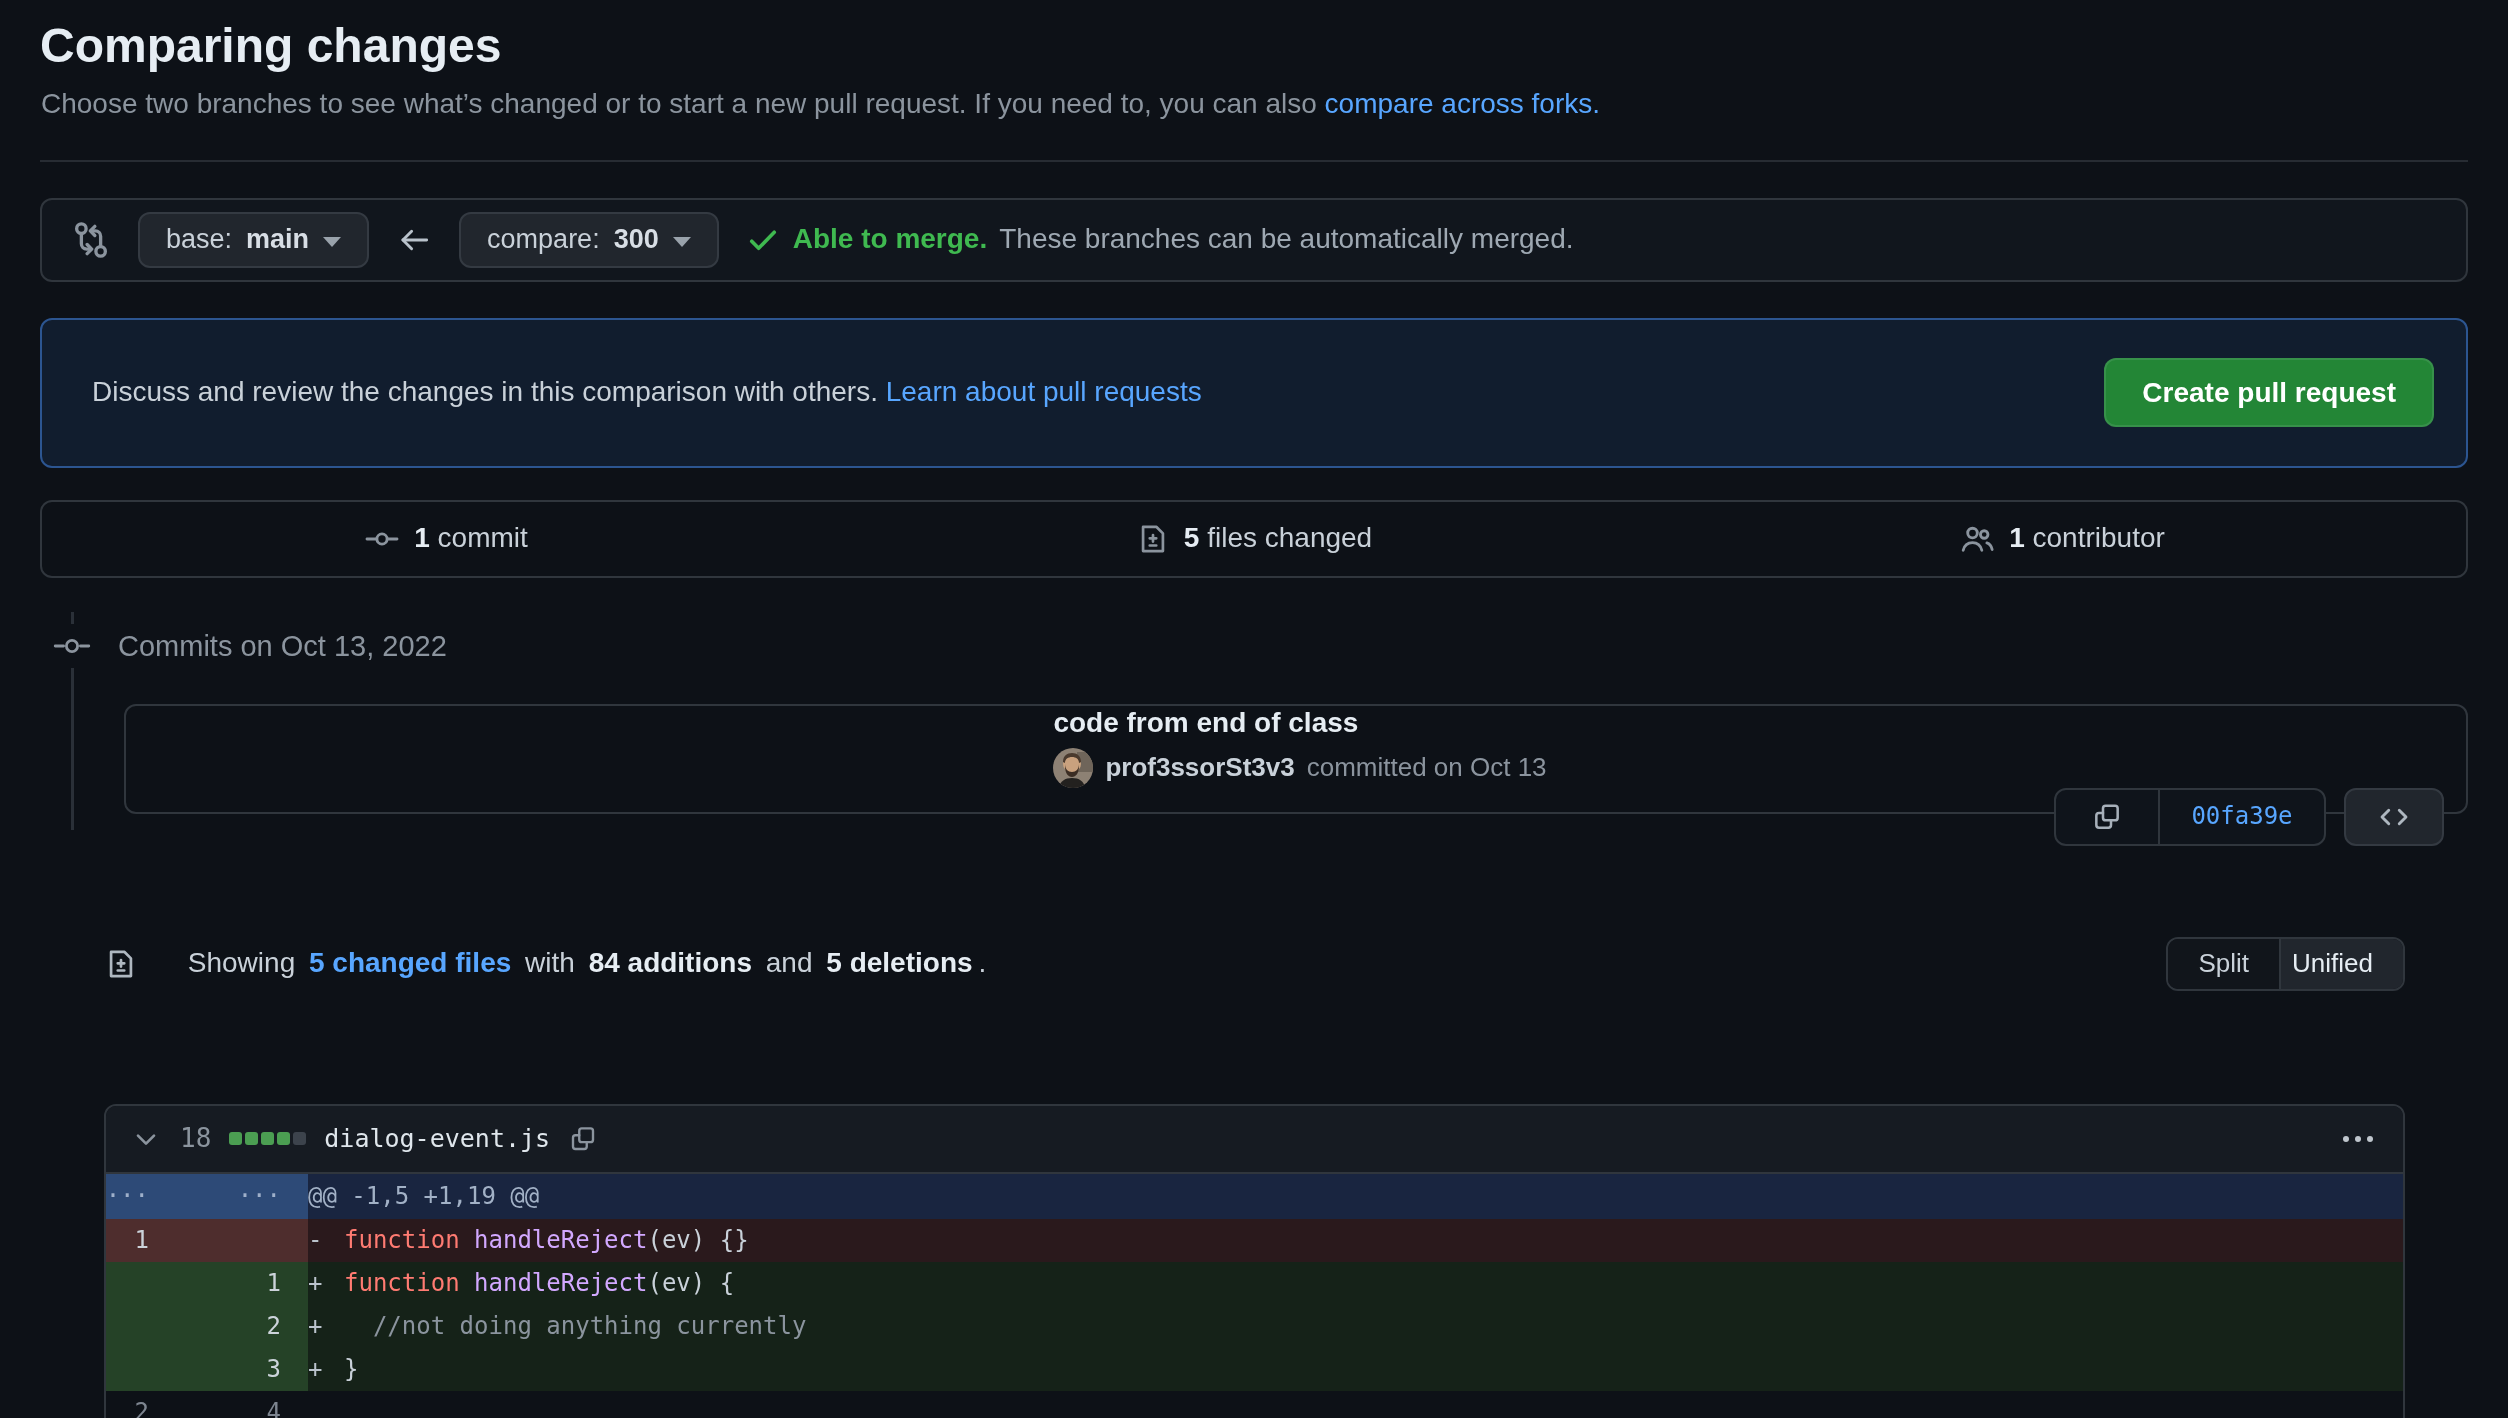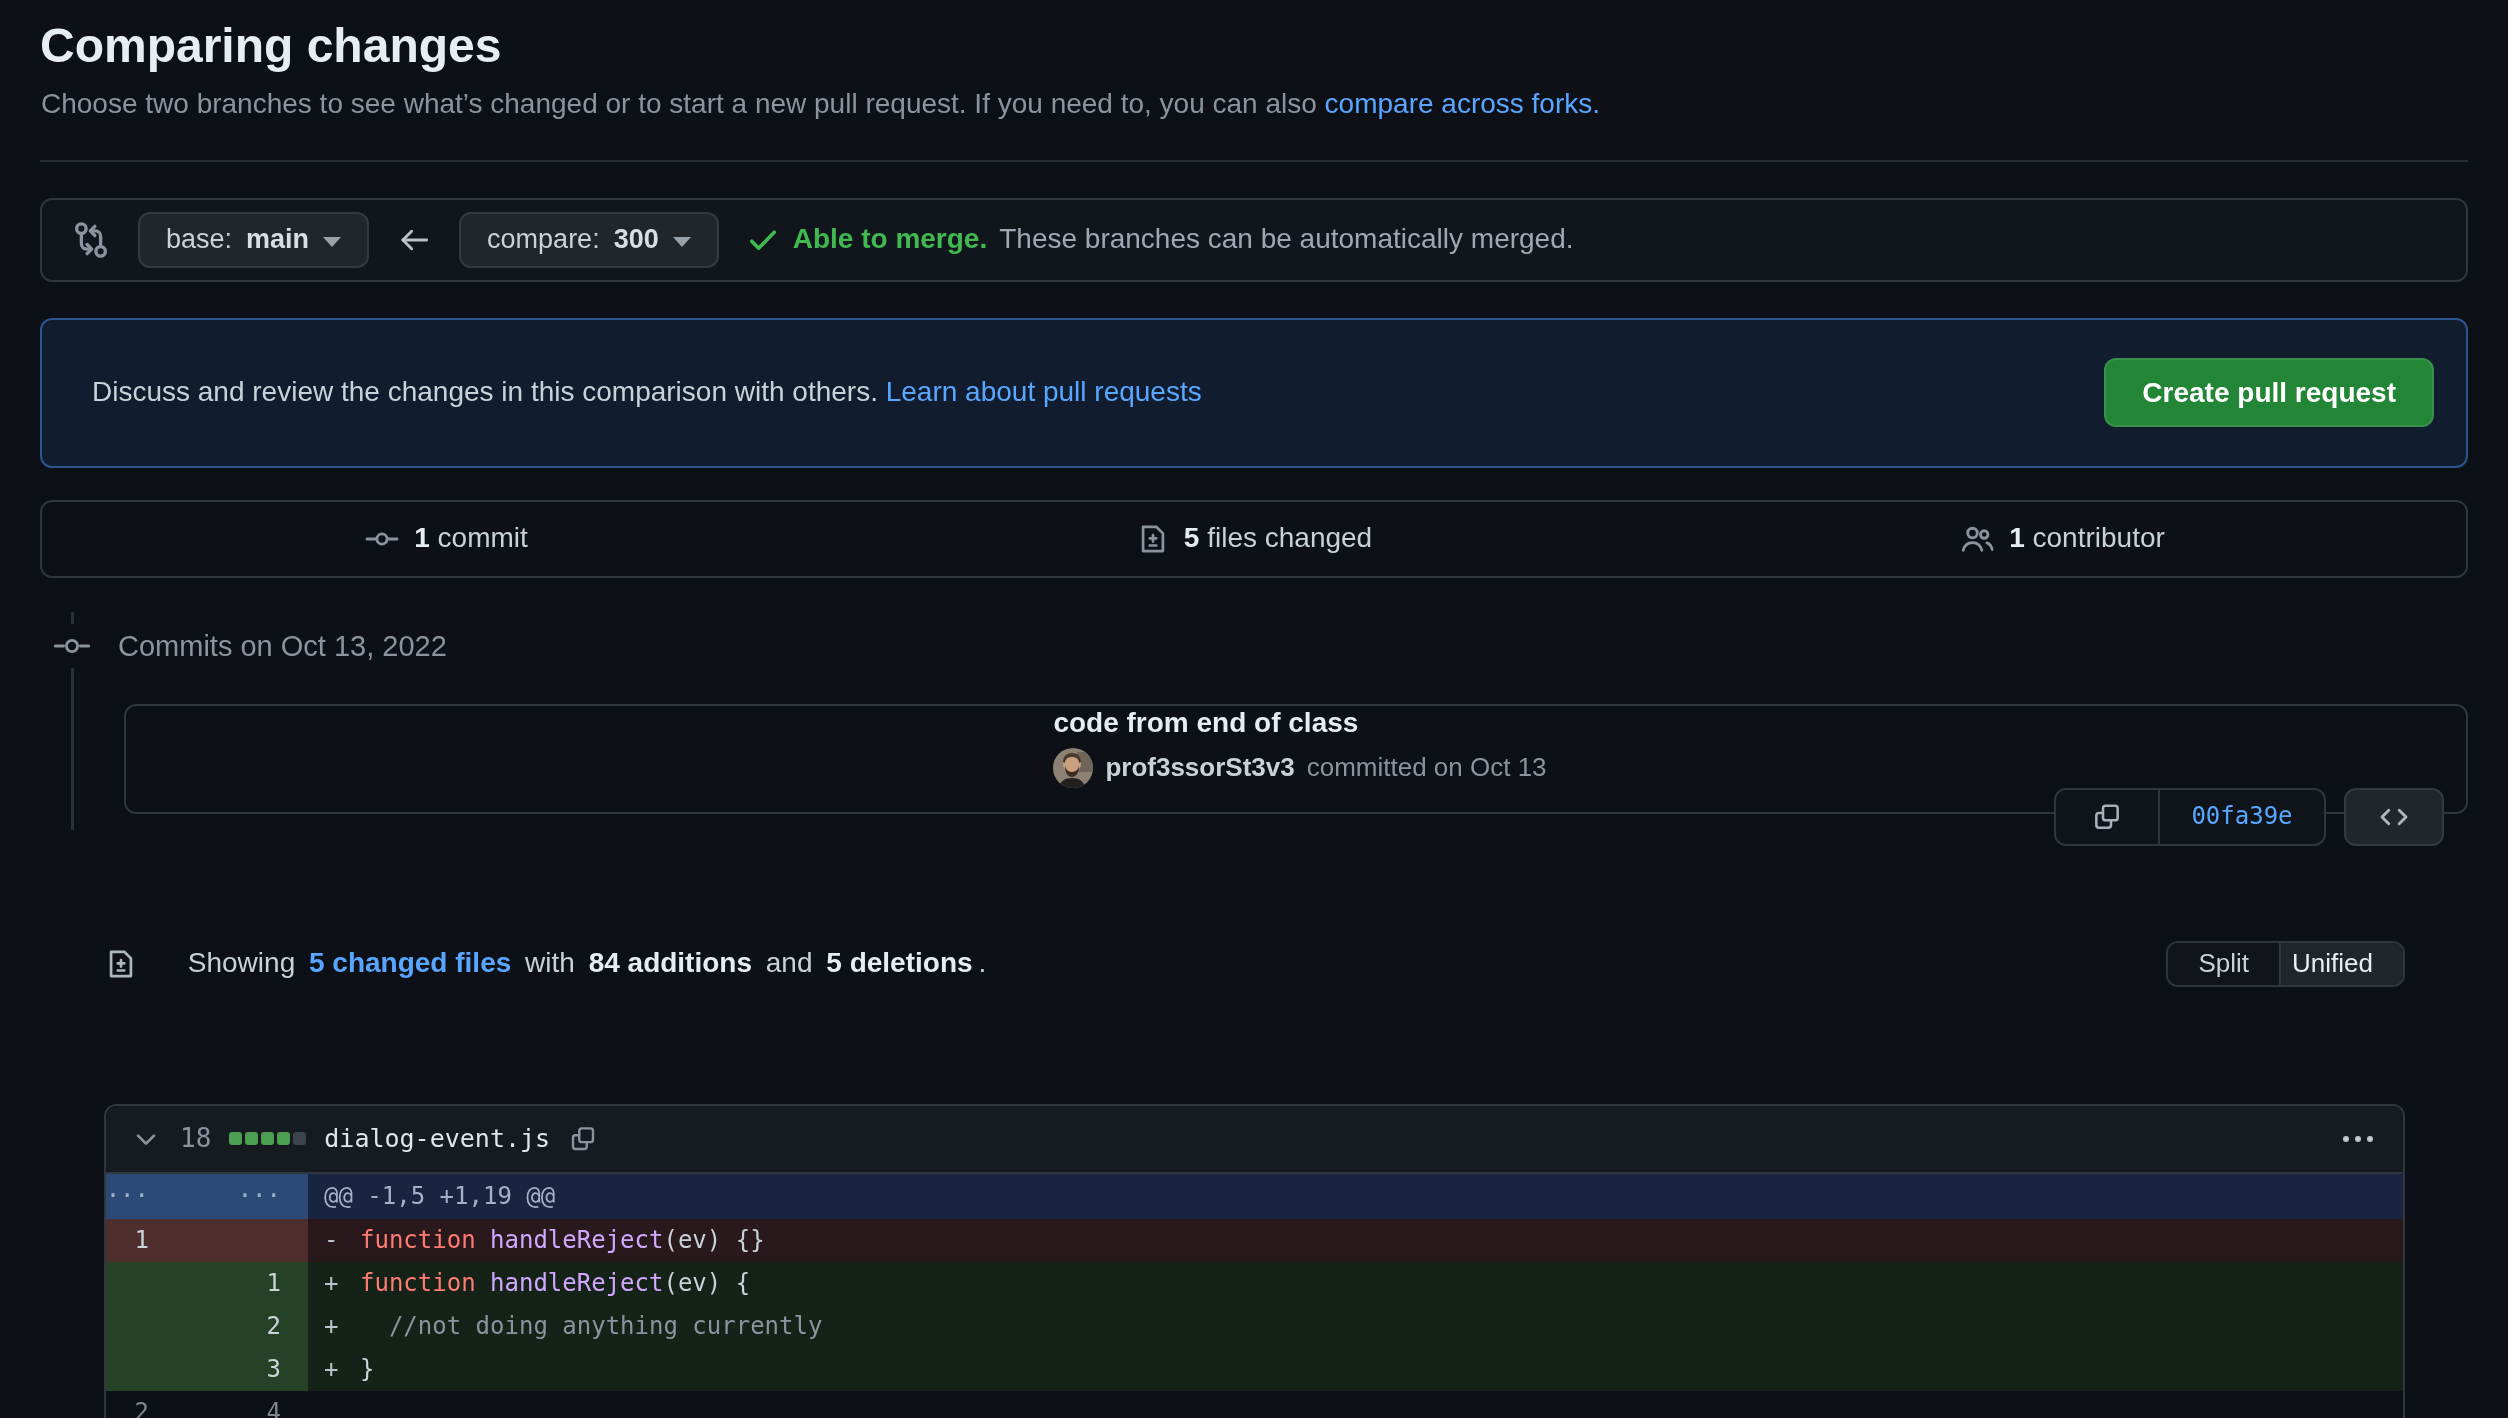--- a/index.html
+++ b/index.html
@@ -75,21 +75,21 @@
   .copy-cell { width:104px; display:flex; align-items:center; justify-content:center; border-right:2px solid #30363d; color:#a7b0ba; cursor:pointer; }
   .sha-cell { width:164px; display:flex; align-items:center; justify-content:center; font-family:"DejaVu Sans Mono", monospace; font-size:24px; color:#58a6ff; }
   .code-btn { width:100px; height:58px; background:#21262d; border:2px solid #343a42; border-radius:12px; color:#aeb7c0; display:flex; align-items:center; justify-content:center; cursor:pointer; }
 
   
   .files { margin:52px 63px 0 64px; }
   .files-toolbar { display:flex; align-items:center; }
   .showing { display:flex; align-items:center; gap:6px; white-space:pre; color:#c9d1d9; }
   .showing .strong { font-weight:700; color:#e6edf3; }
   .showing .link { font-weight:600; }
-  .segmented { margin-left:auto; display:flex; height:46px; border:2px solid #30363d; border-radius:12px; overflow:hidden; }
+  .segmented { margin-left:auto; display:flex; height:54px; border:2px solid #30363d; border-radius:12px; overflow:hidden; }
   .seg { padding:0 30px; display:flex; align-items:center; background:#11151b; color:#c9d1d9; font-size:26px; border:none; cursor:pointer; font-family:inherit; }
   .seg + .seg { border-left:2px solid #30363d; }
   .seg.active { background:#21262d; color:#e6edf3;padding-left:11px; }
 
   .file-box { margin-top:42px; border:2px solid #30363d; border-radius:12px; overflow:hidden; background:#0d1117; }
   .file-header { height:68px; background:#161b22; border-bottom:2px solid #30363d; display:flex; align-items:center; gap:18px; padding:0 24px; }
   .chev { color:#8b949e; cursor:pointer; }
   .chg-count { font-family:"DejaVu Sans Mono", monospace; font-size:26px; color:#8b949e; }
   .diffstat { display:flex; gap:3px; }
   .dblock { width:13px; height:13px; border-radius:3px; }
@@ -100,21 +100,21 @@
   .kebab { margin-left:auto; display:flex; gap:6px; cursor:pointer; color:#bfc6cd; padding:10px 6px; }
   .kebab i { width:6px; height:6px; border-radius:50%; background:currentColor; }
 
   
   .diff { font-family:"DejaVu Sans Mono", monospace; font-size:24px; }
   .d-row { display:flex; height:43px; }
   .d-row.hunk { height:45px; }
   .gcell { flex:none; width:101px; display:flex; align-items:center; justify-content:flex-end; }
   .g1 { padding-right:58px; }
   .g2 { padding-right:27px; }
-  .code { flex:1; display:flex; align-items:center; padding-left:16px; white-space:pre; }
+  .code { flex:1; display:flex; align-items:center; white-space:pre; }
   .marker { display:inline-block; width:36px; flex:none; color:#bac3cc; }
   .hunk .gcell { background:#2d4a77; color:#9fb0ca; }
   .hunk .code { background:#192540; color:#a2b1c6; }
   .del .gcell { background:#4e2d2d; color:#ccd3da; }
   .del .code { background:#2a191c; }
   .add .gcell { background:#254227; color:#ccd3da; }
   .add .code { background:#152218; }
   .ctx .gcell { color:#7d8590; }
   .ctx .code { background:#0d1117; }
   .tok-kw { color:#ff7b72; }

